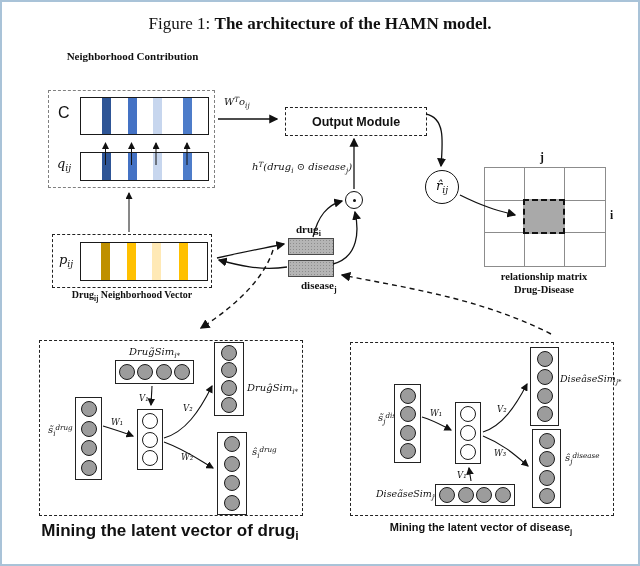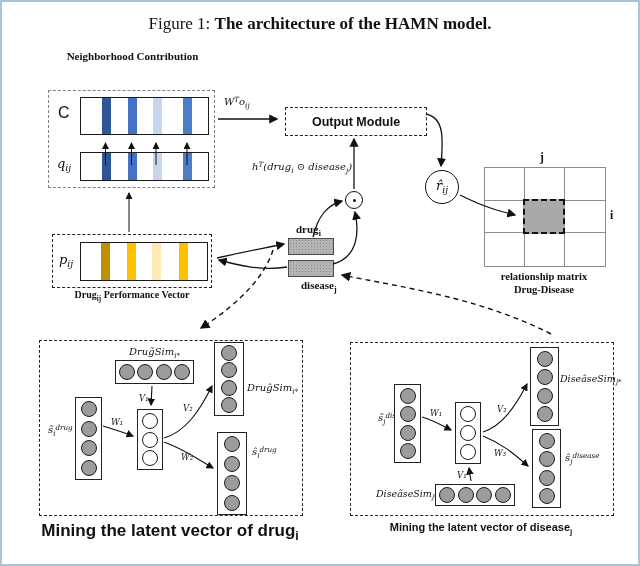--- a/index.html
+++ b/index.html
@@ -138,21 +138,21 @@
   <div class="abs math" style="left:57px;top:250px;font-size:13px;">
     <span>p</span><sub>ij</sub>
   </div>
   <div class="bar" style="left:78px;top:240px;width:126px;height:37px;">
     <div class="stripe s-g1" style="left:20px;"></div>
     <div class="stripe s-g2" style="left:46px;"></div>
     <div class="stripe s-g3" style="left:71px;"></div>
     <div class="stripe s-g4" style="left:98px;"></div>
   </div>
   <div class="abs serif bold ctr" style="left:40px;top:287px;width:180px;font-size:10px;">
-    <span>Drug</span><sub>ij</sub><span> Performance Vector</span>
+    <span>Drug</span><sub>ij</sub><span> Neighborhood Vector</span>
   </div>
 
   <div class="abs dashbox dark" style="left:37px;top:338px;width:262px;height:174px;"></div>
 
   <div class="abs math" style="left:127px;top:344px;font-size:10px;">
     <span>Drug̃Sim</span><sub>i*</sub>
   </div>
   <div class="nbox" style="left:113px;top:358px;width:79px;height:24px;">
     <div class="node"></div>
     <div class="node"></div>

